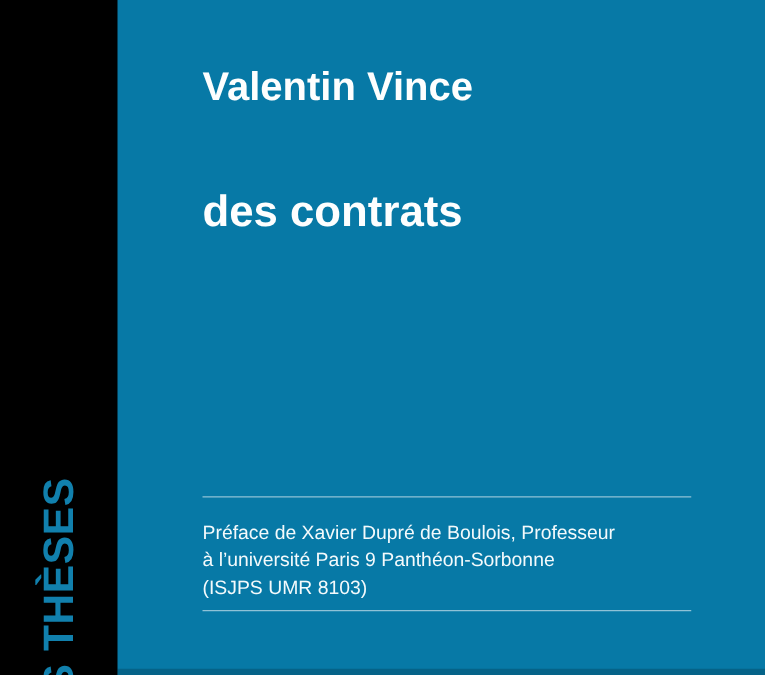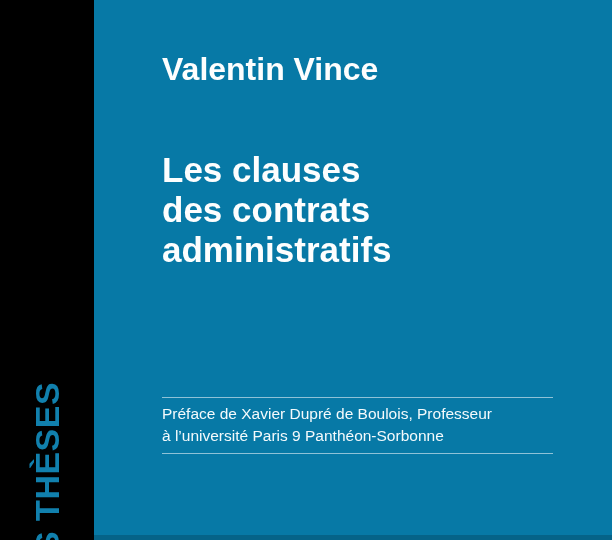--- a/index.html
+++ b/index.html
@@ -47,21 +47,21 @@
     line-height: 40px;
     font-weight: bold;
     color: #fdfefe;
   }
   .preface {
     position: absolute;
     left: 162px; top: 397px;
     width: 391px;
     border-top: 1px solid rgba(255,255,255,0.55);
     border-bottom: 1px solid rgba(255,255,255,0.55);
-    padding: 5px 0 6px 0;
+    padding: 18px 0 6px 0;
     font-size: 15.5px;
     line-height: 22px;
     font-weight: normal;
     color: #f4fafc;
   }
   .preface div { white-space: nowrap; }
   .bottom-shade {
     position: absolute;
     left: 94px; bottom: 0;
     width: 518px; height: 5px;
@@ -73,25 +73,24 @@
 
 <div class="cover">
 
   <div class="spine">
     <span class="spine-text">S THÈSES</span>
   </div>
 
   <div class="author">Valentin Vince</div>
 
   <div class="title">
-    <div>Les clauses</div>
     <div>des contrats</div>
-    <div>administratifs</div>
   </div>
 
   <div class="preface">
     <div>Préface de Xavier Dupré de Boulois, Professeur</div>
     <div>à l’université Paris 9 Panthéon-Sorbonne</div>
+    <div>(ISJPS UMR 8103)</div>
   </div>
 
   <div class="bottom-shade"></div>
 
 </div>
 
 </body></html>

